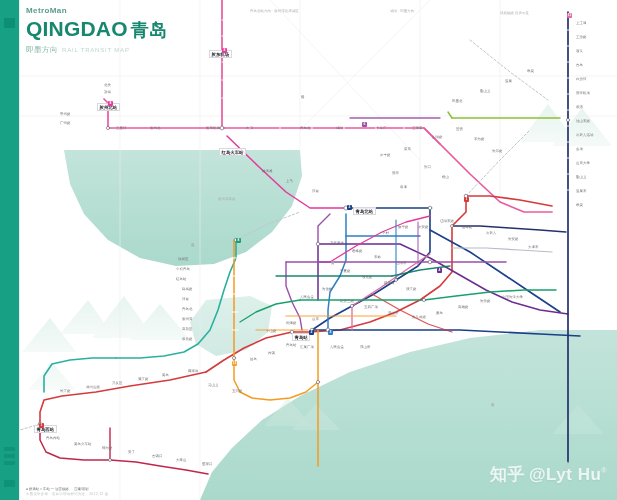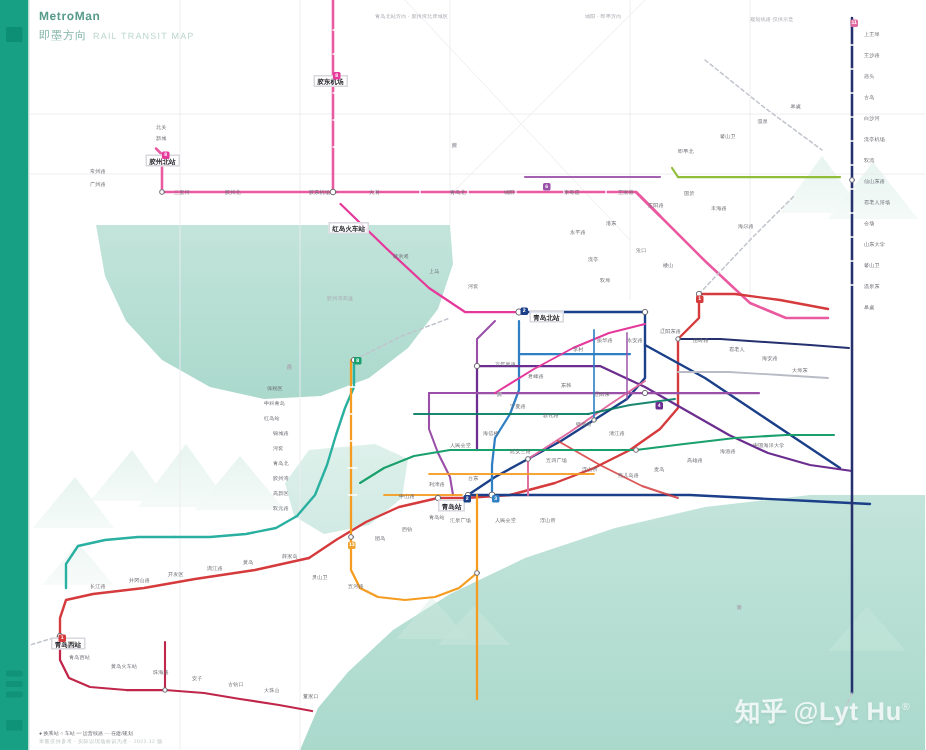--- a/index.html
+++ b/index.html
@@ -222,20 +222,23 @@
         <circle cx="110" cy="460" r="1.5"></circle>
         <circle cx="568" cy="120" r="1.6"></circle>
         <circle cx="452" cy="226" r="1.5"></circle>
         <circle cx="396" cy="280" r="1.5"></circle>
       </g>
     </g>
   </svg>
 
   <div class="titlebox">
     <div class="brand">MetroMan</div>
+    <div class="maintitle">
+      <span>QINGDAO</span><span class="cn">青岛</span>
+    </div>
     <div class="subtitle">
       <span>即墨方向</span><span class="lat">RAIL TRANSIT MAP</span>
     </div>
   </div>
 
   <div class="sidebar">
     <div class="tick sb-tab"></div>
     <div class="tick sb-m1"></div>
     <div class="tick sb-m2"></div>
     <div class="tick sb-m3"></div>

